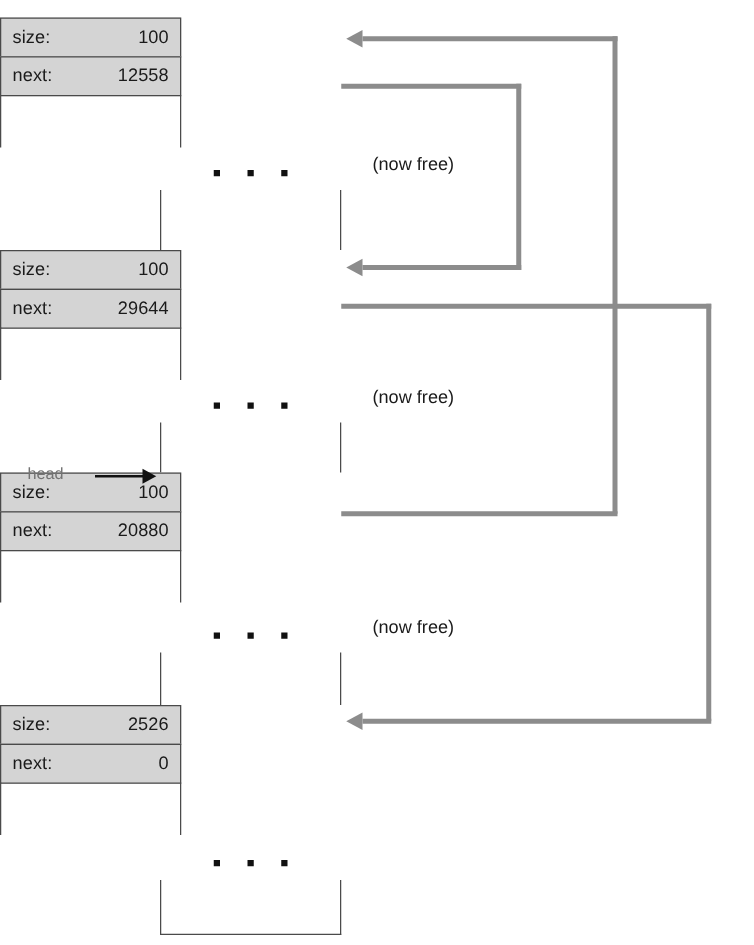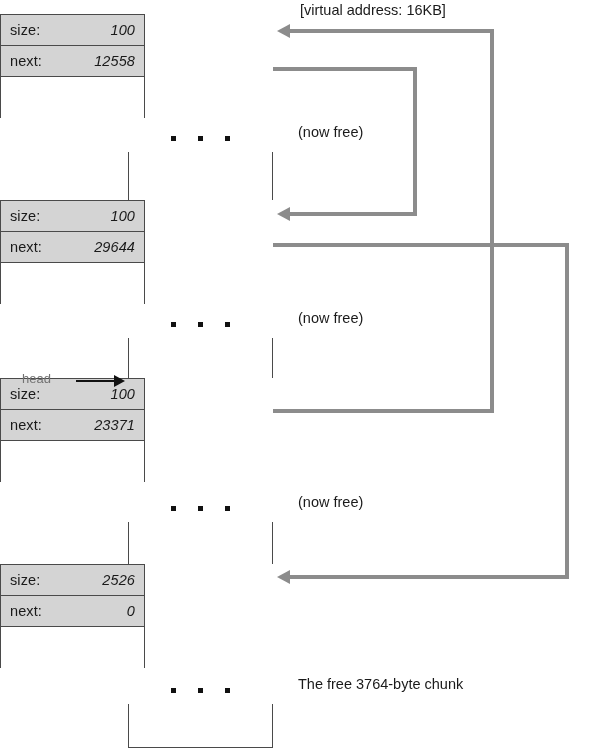--- a/index.html
+++ b/index.html
@@ -12,21 +12,21 @@
   .blk{position:absolute;left:0;width:165px;box-sizing:border-box;}
 
   .hdr-row{
     position:absolute;left:0;width:145px;height:32px;box-sizing:border-box;
     background:#d4d4d4;
     border:1px solid #4a4a4a;
     display:flex;align-items:center;
     padding:0 9px;
   }
   .hdr-row .lbl{font-size:14.5px;letter-spacing:.1px;}
-  .hdr-row .val{margin-left:auto;font-size:14.5px;letter-spacing:.1px;font-style:italic;}
+  .hdr-row .val{margin-left:auto;font-size:14.5px;letter-spacing:.1px;}
 
   .side{
     position:absolute;width:145px;box-sizing:border-box;
     border-left:1px solid #4a4a4a;border-right:1px solid #4a4a4a;
   }
   .side.bottomline{border-bottom:1px solid #4a4a4a;}
 
   .dots{
     position:absolute;width:145px;height:22px;
     display:flex;align-items:center;justify-content:center;gap:22px;
@@ -103,21 +103,21 @@
   <div class="side" style="left:128px;top:338px;height:40px;"></div>
   <div class="note" style="left:298px;top:310px;">(now free)</div>
 
   <div class="blk" style="top:378px;height:104px;">
     <div class="hdr-row" style="top:0;">
       <span class="lbl">size:</span>
       <span class="val">100</span>
     </div>
     <div class="hdr-row" style="top:31px;">
       <span class="lbl">next:</span>
-      <span class="val">23371</span>
+      <span class="val">20880</span>
     </div>
     <div class="side" style="top:62px;height:42px;"></div>
   </div>
   <div class="dots" style="left:128px;top:497px;">
     <i></i>
     <i></i>
     <i></i>
   </div>
   <div class="side" style="left:128px;top:522px;height:42px;"></div>
   <div class="note" style="left:298px;top:494px;">(now free)</div>
@@ -132,23 +132,21 @@
       <span class="val">0</span>
     </div>
     <div class="side" style="top:62px;height:42px;"></div>
   </div>
   <div class="dots" style="left:128px;top:679px;">
     <i></i>
     <i></i>
     <i></i>
   </div>
   <div class="side bottomline" style="left:128px;top:704px;height:44px;"></div>
-  <div class="note" style="left:298px;top:676px;">The free 3764-byte chunk</div>
 
-  <div class="vaddr" style="left:300px;top:2px;">[virtual address: 16KB]</div>
 
   <div class="headlbl" style="left:22px;top:371px;">head</div>
   <div class="hwire" style="left:76px;top:380px;width:40px;"></div>
   <div class="hhead" style="left:114px;top:375px;"></div>
 
   <div class="wire wh" style="left:273px;top:409px;width:221px;"></div>
   <div class="wire wv" style="left:490px;top:29px;height:382px;"></div>
   <div class="wire wh" style="left:290px;top:29px;width:204px;"></div>
   <div class="ahead" style="left:277px;top:24px;"></div>
 

